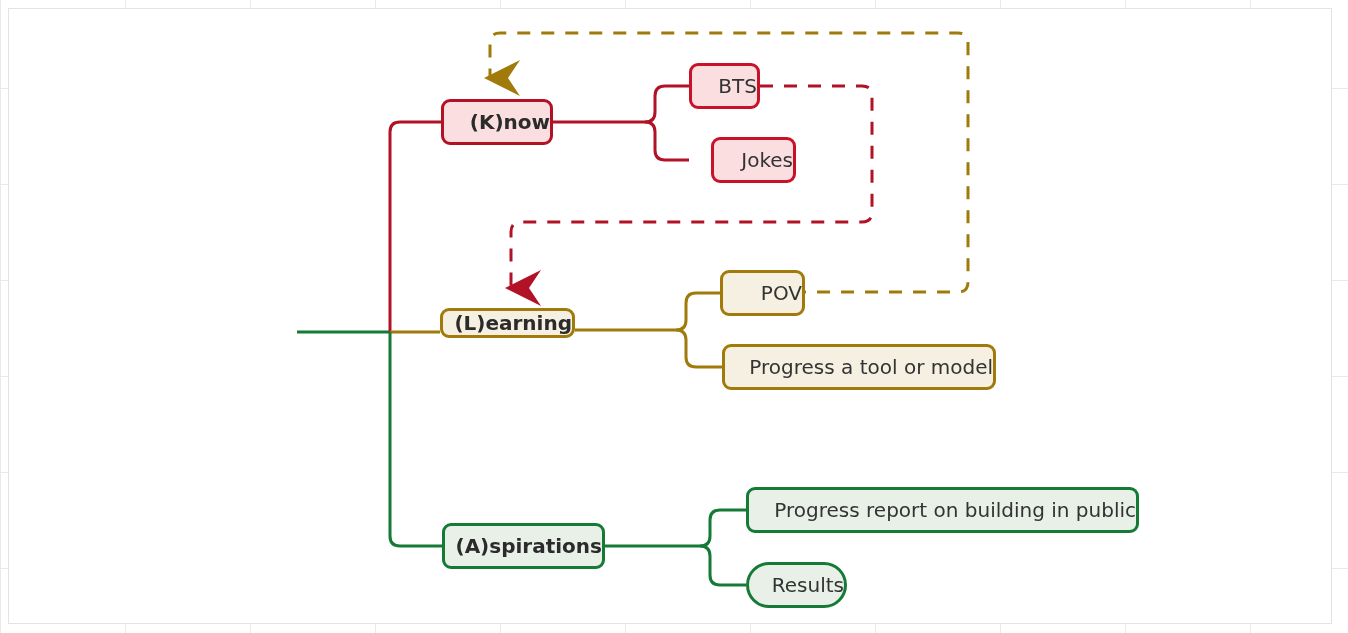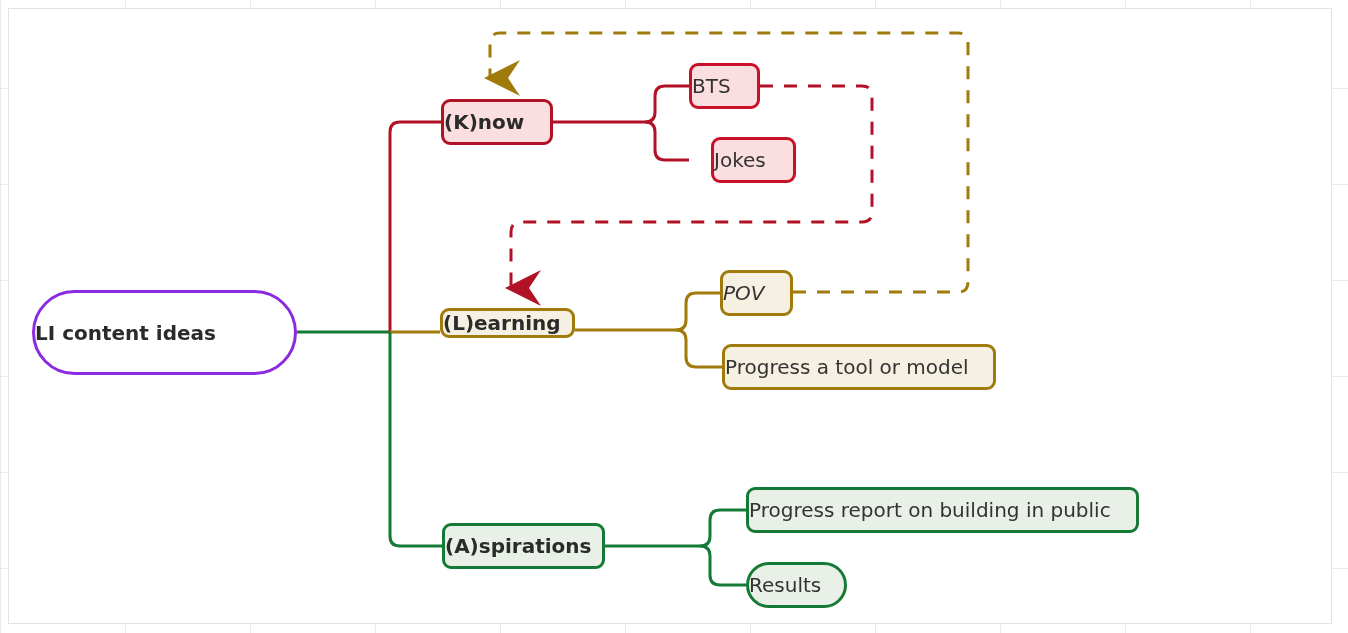--- a/index.html
+++ b/index.html
@@ -39,21 +39,21 @@
     left: 0;
     top: 0;
     width: 1348px;
     height: 633px;
   }
   .node {
     position: absolute;
     box-sizing: border-box;
     display: flex;
     align-items: center;
-    justify-content: flex-start;
+    justify-content: flex-end;
     white-space: nowrap;
     color: #2b2b2b;
   }
   .node-root {
     border-radius: 44px;
     border-width: 3px;
     border-style: solid;
     font-weight: bold;
     font-size: 20px;
   }
@@ -107,41 +107,38 @@
 
     <path d="M 605 546 L 700 546" fill="none" stroke="#157a36" stroke-width="3"></path>
     <path d="M 700 546 Q 710 546 710 536 L 710 520 Q 710 510 720 510 L 746 510" fill="none" stroke="#157a36" stroke-width="3"></path>
     <path d="M 700 546 Q 710 546 710 556 L 710 575 Q 710 585 720 585 L 746 585" fill="none" stroke="#157a36" stroke-width="3"></path>
 
     <path d="M 793 292 L 958 292 Q 968 292 968 282 L 968 43 Q 968 33 958 33 L 500 33 Q 490 33 490 43 L 490 78" fill="none" stroke="#a07a0a" stroke-width="3" stroke-dasharray="13 11" marker-end="url(#arrow-gold)"></path>
 
     <path d="M 760 86 L 862 86 Q 872 86 872 96 L 872 212 Q 872 222 862 222 L 521 222 Q 511 222 511 232 L 511 288" fill="none" stroke="#b11226" stroke-width="3" stroke-dasharray="13 11" marker-end="url(#arrow-red)"></path>
   </svg>
 
-  <div class="node node-root" style="left:32px; top:290px; width:265px; height:85px; border-color:#8a2be2; background:#ffffff;">
-    <span>LI content ideas</span>
-  </div>
 
   <div class="node node-branch" style="left:441px; top:99px; width:112px; height:46px; border-color:#b11226; background:#fadee0;">
     <span>(K)now</span>
   </div>
 
   <div class="node node-leaf" style="left:689px; top:63px; width:71px; height:46px; border-color:#c8122a; background:#fadee0;">
     <span>BTS</span>
   </div>
 
   <div class="node node-leaf" style="left:689px; top:137px; width:85px; height:46px; border-color:#c8122a; background:#fadee0;margin-left:22px;">
     <span>Jokes</span>
   </div>
 
   <div class="node node-branch" style="left:440px; top:308px; width:135px; height:30px; border-color:#a07a0a; background:#f5f0e1;">
     <span>(L)earning</span>
   </div>
 
-  <div class="node node-leaf" style="left:720px; top:270px; width:73px; height:46px; border-color:#a07a0a; background:#f5f0e1;font-style:italic;">
+  <div class="node node-leaf" style="left:720px; top:270px; width:85px; height:46px; border-color:#a07a0a; background:#f5f0e1;">
     <span>POV</span>
   </div>
 
   <div class="node node-leaf" style="left:722px; top:344px; width:274px; height:46px; border-color:#a07a0a; background:#f5f0e1;">
     <span>Progress a tool or model</span>
   </div>
 
   <div class="node node-leaf" style="left:746px; top:487px; width:393px; height:46px; border-color:#157a36; background:#e8f0e8;">
     <span>Progress report on building in public</span>
   </div>

